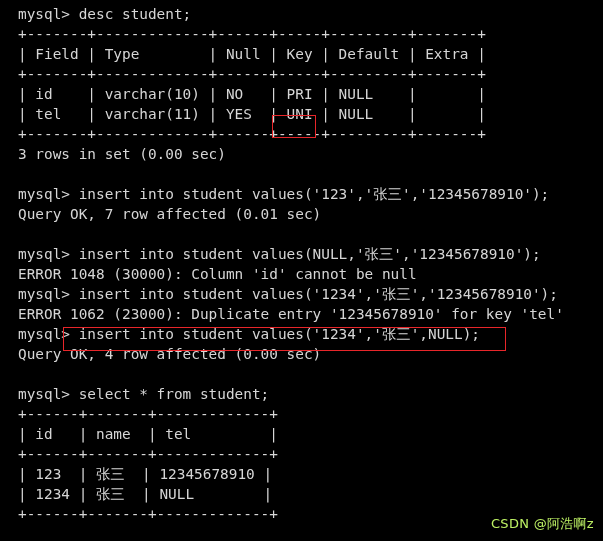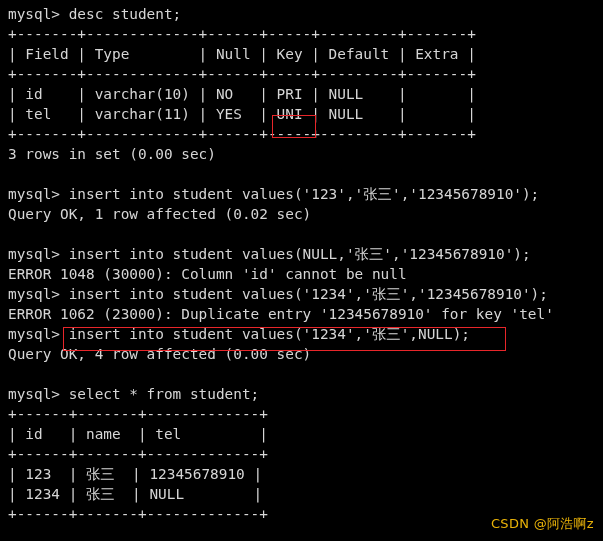--- a/index.html
+++ b/index.html
@@ -12,21 +12,21 @@
     width: 603px;
     height: 541px;
     overflow: hidden;
     font-family: "DejaVu Sans Mono", "Liberation Mono", monospace;
   }
   #terminal {
     position: relative;
     width: 603px;
     height: 541px;
     background: #000000;
-    padding: 4px 0 0 8px;
+    padding: 4px 0 0 18px;
     box-sizing: border-box;
   }
   .line {
     font-family: "DejaVu Sans Mono", "Liberation Mono", monospace;
     font-size: 14.4px;
     line-height: 20px;
     height: 20px;
     color: #d6d6d6;
     white-space: pre;
     letter-spacing: 0px;
@@ -54,42 +54,42 @@
     top: 327px;
     width: 443px;
     height: 24px;
   }
   #watermark {
     position: absolute;
     right: 9px;
     bottom: 8px;
     font-family: "DejaVu Sans", "Liberation Sans", sans-serif;
     font-size: 13px;
-    color: #eab308;
+    color: #bef264;
     white-space: pre;
     letter-spacing: 0.3px;
   }
 </style>
 </head>
 <body>
 
 <div id="terminal">
 
   <div id="terminal-output">
     <div class="line">mysql&gt; desc student;</div>
     <div class="line">+-------+-------------+------+-----+---------+-------+</div>
     <div class="line">| Field | Type        | Null | Key | Default | Extra |</div>
     <div class="line">+-------+-------------+------+-----+---------+-------+</div>
     <div class="line">| id    | varchar(10) | NO   | PRI | NULL    |       |</div>
     <div class="line">| tel   | varchar(11) | YES  | UNI | NULL    |       |</div>
     <div class="line">+-------+-------------+------+-----+---------+-------+</div>
     <div class="line">3 rows in set (0.00 sec)</div>
     <div class="line blank"></div>
     <div class="line">mysql&gt; insert into student values('123','张三','12345678910');</div>
-    <div class="line">Query OK, 1 row affected (0.02 sec)</div>
+    <div class="line">Query OK, 7 row affected (0.01 sec)</div>
     <div class="line blank"></div>
     <div class="line">mysql&gt; insert into student values(NULL,'张三','12345678910');</div>
     <div class="line">ERROR 1048 (30000): Column 'id' cannot be null</div>
     <div class="line">mysql&gt; insert into student values('1234','张三','12345678910');</div>
     <div class="line">ERROR 1062 (23000): Duplicate entry '12345678910' for key 'tel'</div>
     <div class="line">mysql&gt; insert into student values('1234','张三',NULL);</div>
     <div class="line">Query OK, 4 row affected (0.00 sec)</div>
     <div class="line blank"></div>
     <div class="line">mysql&gt; select * from student;</div>
     <div class="line">+------+-------+-------------+</div>

